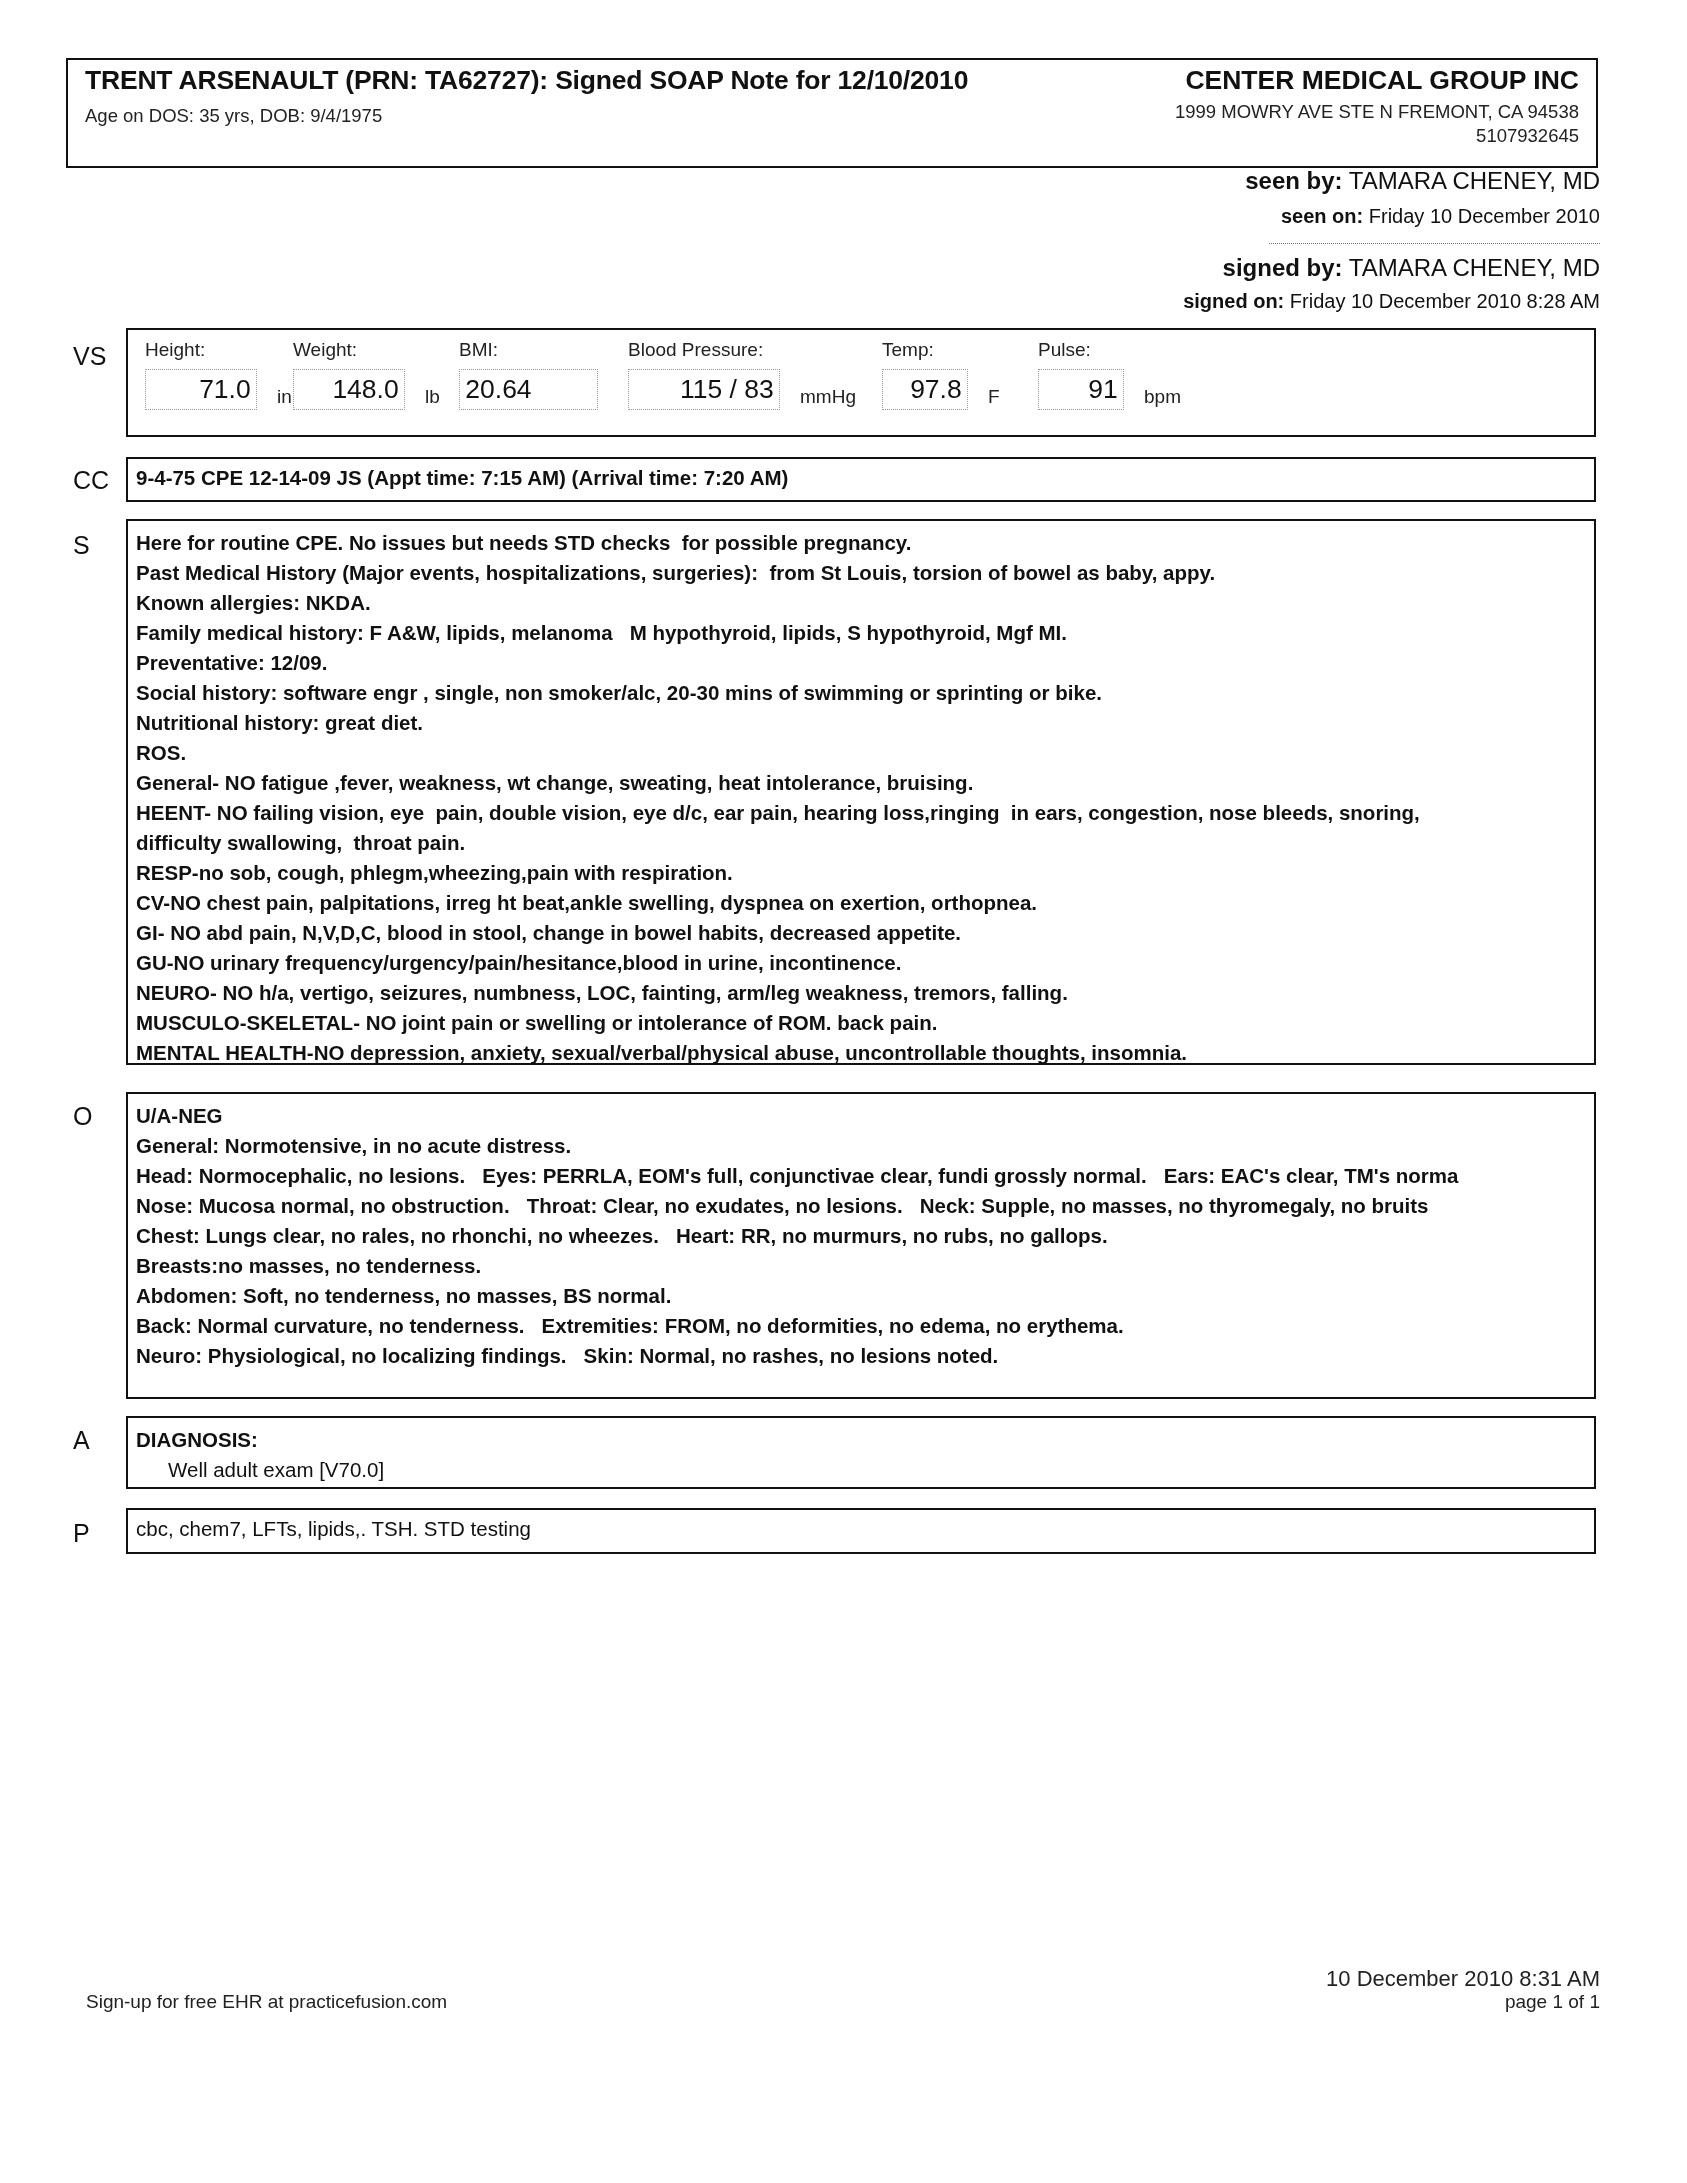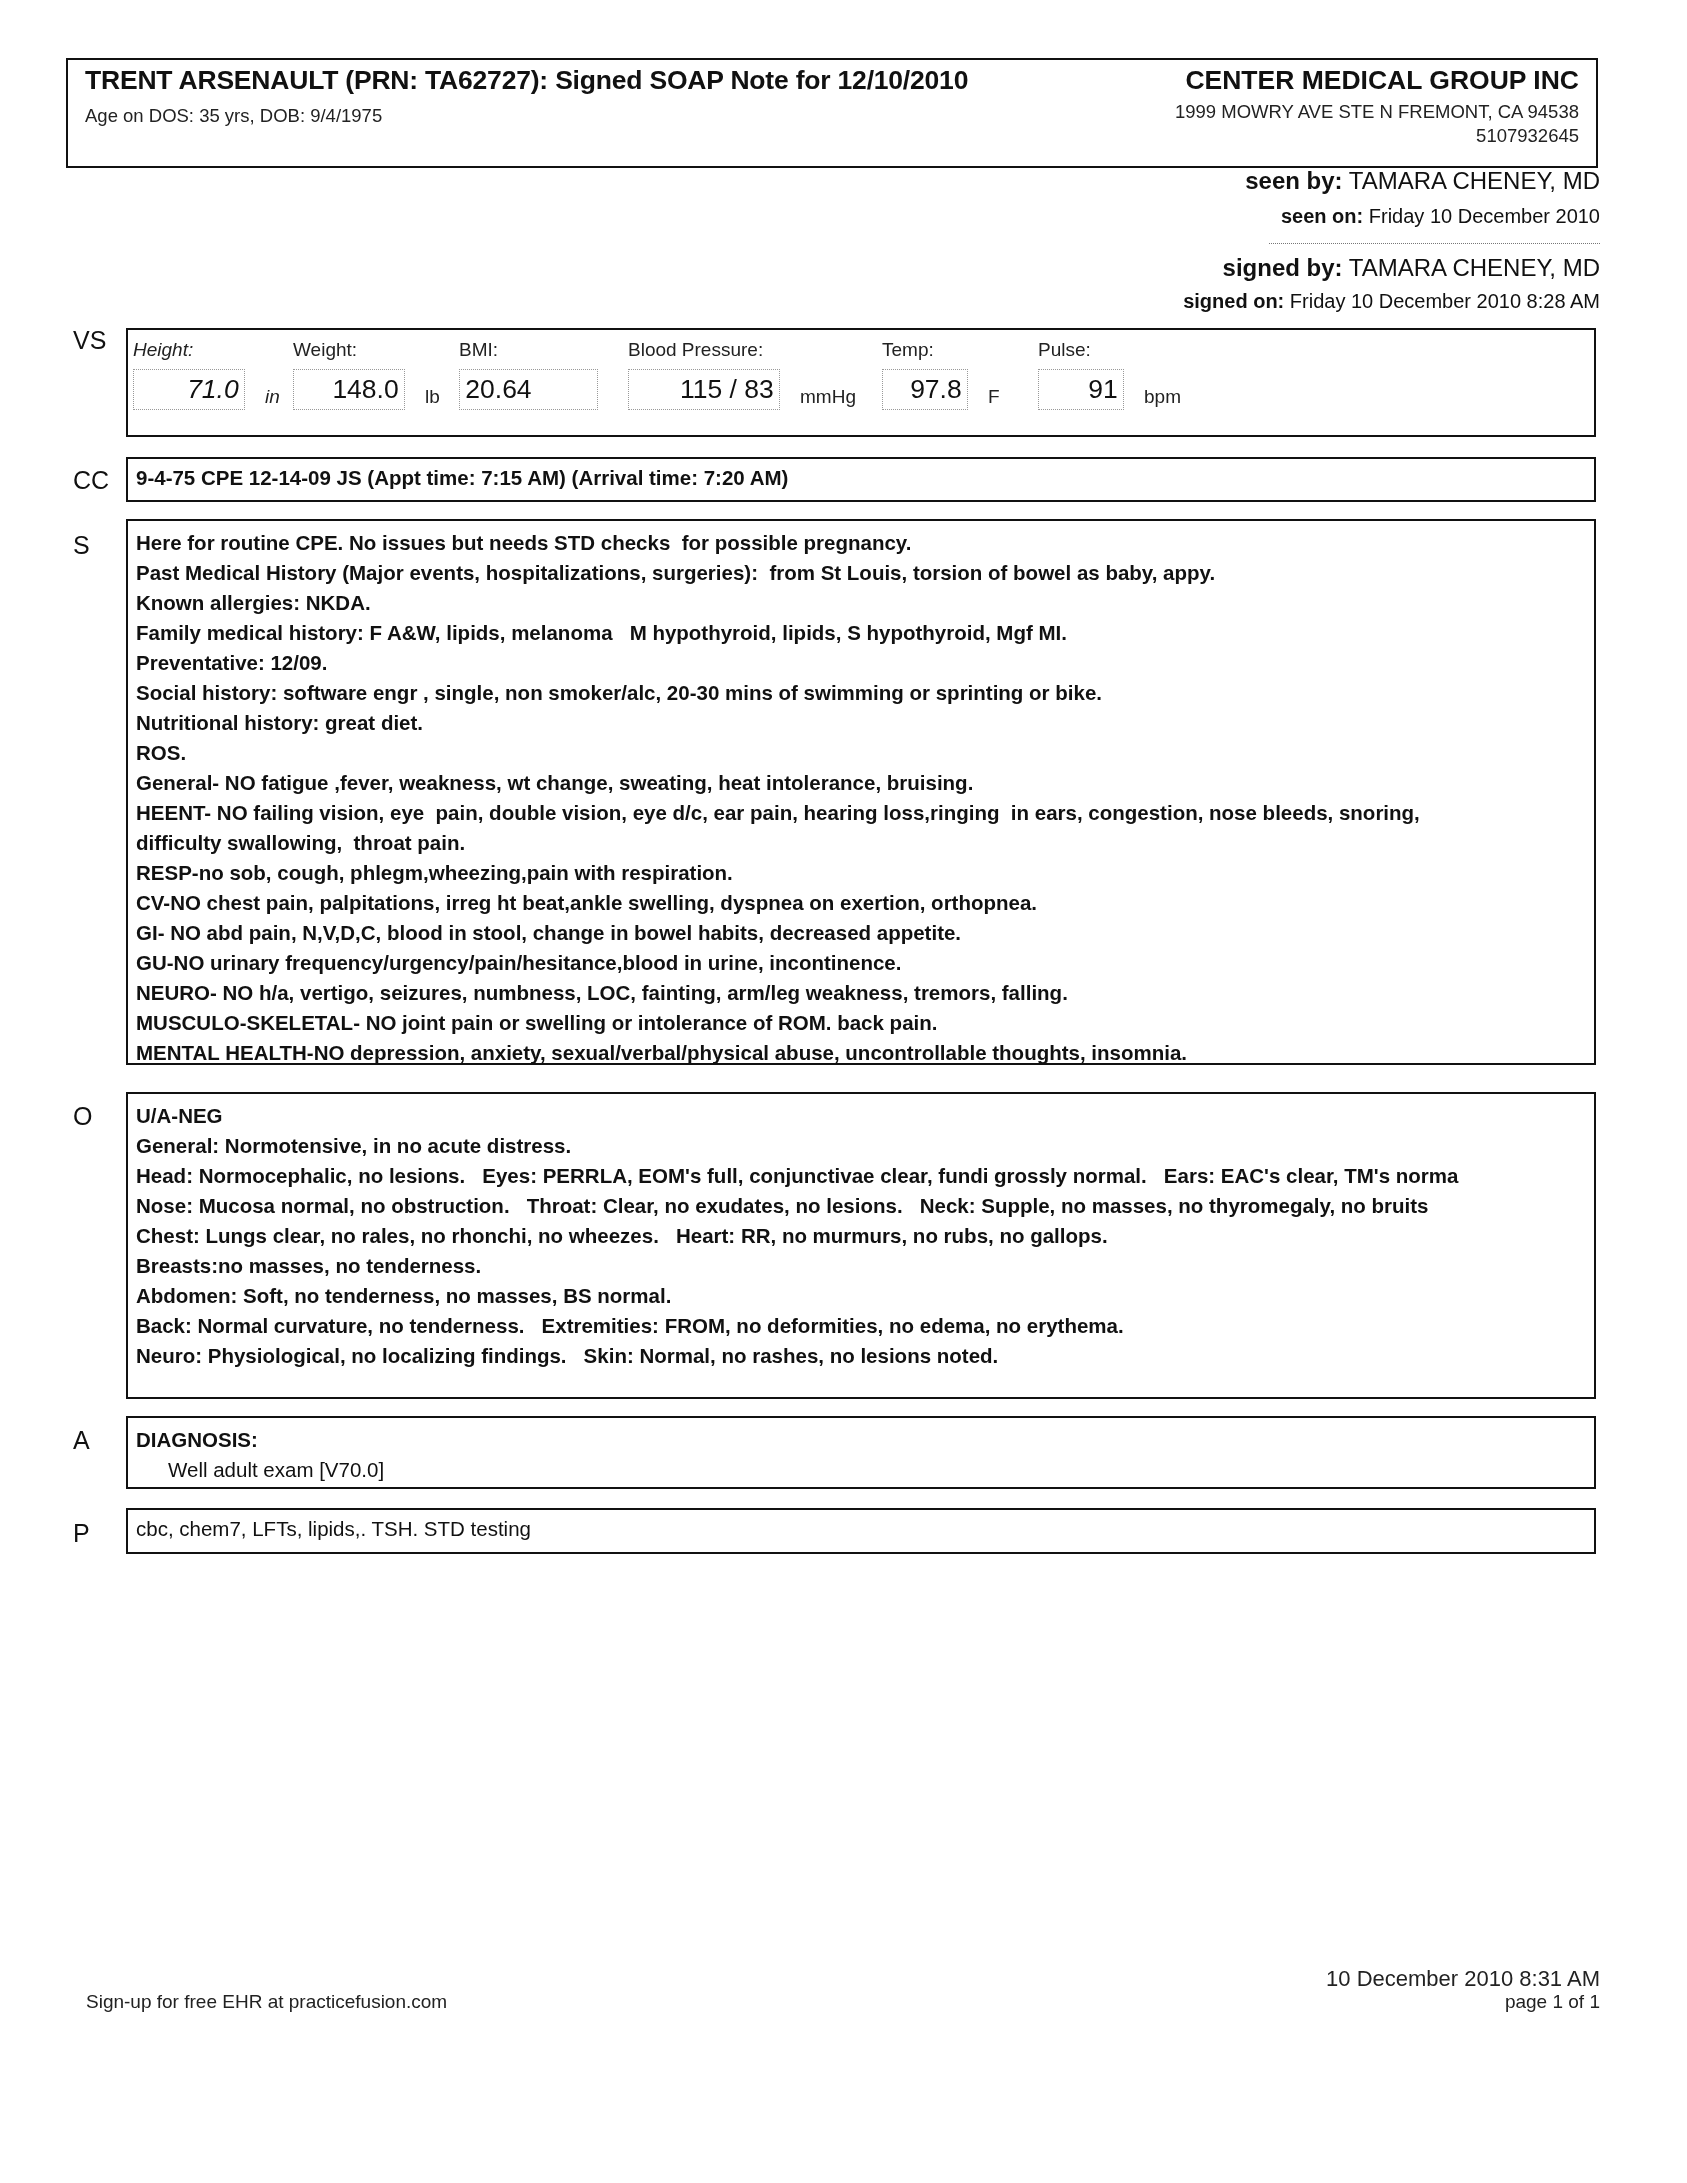--- a/index.html
+++ b/index.html
@@ -72,23 +72,23 @@
 <div id="sig-divider" class="abs"></div>
 <div id="signed-by" class="abs sig">
   <b>signed by:</b>
   <span>TAMARA CHENEY, MD</span>
 </div>
 <div id="signed-on" class="abs sig">
   <b>signed on:</b>
   <span>Friday 10 December 2010 8:28 AM</span>
 </div>
 
-<div class="abs sec-label" style="top:326px;">VS</div>
+<div class="abs sec-label" style="top:342px;">VS</div>
 <div id="vs-box" class="abs box">
-  <div class="vs-field" style="left:5px;font-style:italic;">
+  <div class="vs-field" style="left:17px;">
     <div class="lbl">Height:</div>
     <div class="val-row">
       <div class="val" style="width:112px;">71.0</div>
       <div class="unit">in</div>
     </div>
   </div>
   <div class="vs-field" style="left:165px;">
     <div class="lbl">Weight:</div>
     <div class="val-row">
       <div class="val" style="width:112px;text-align:right;">148.0</div>

